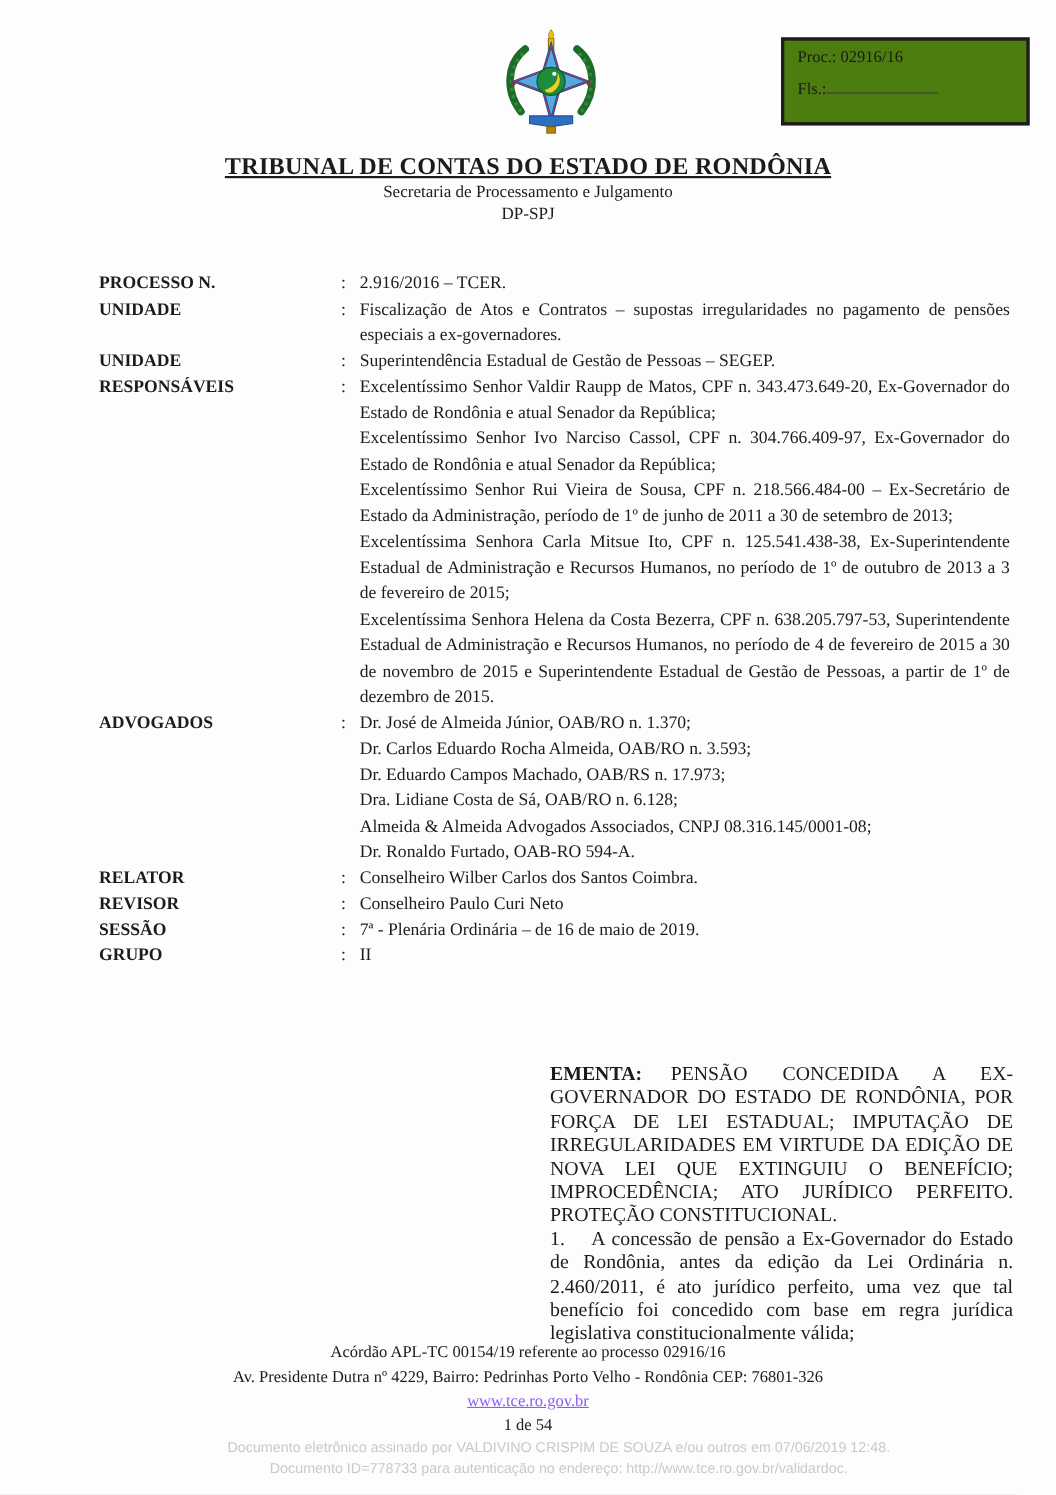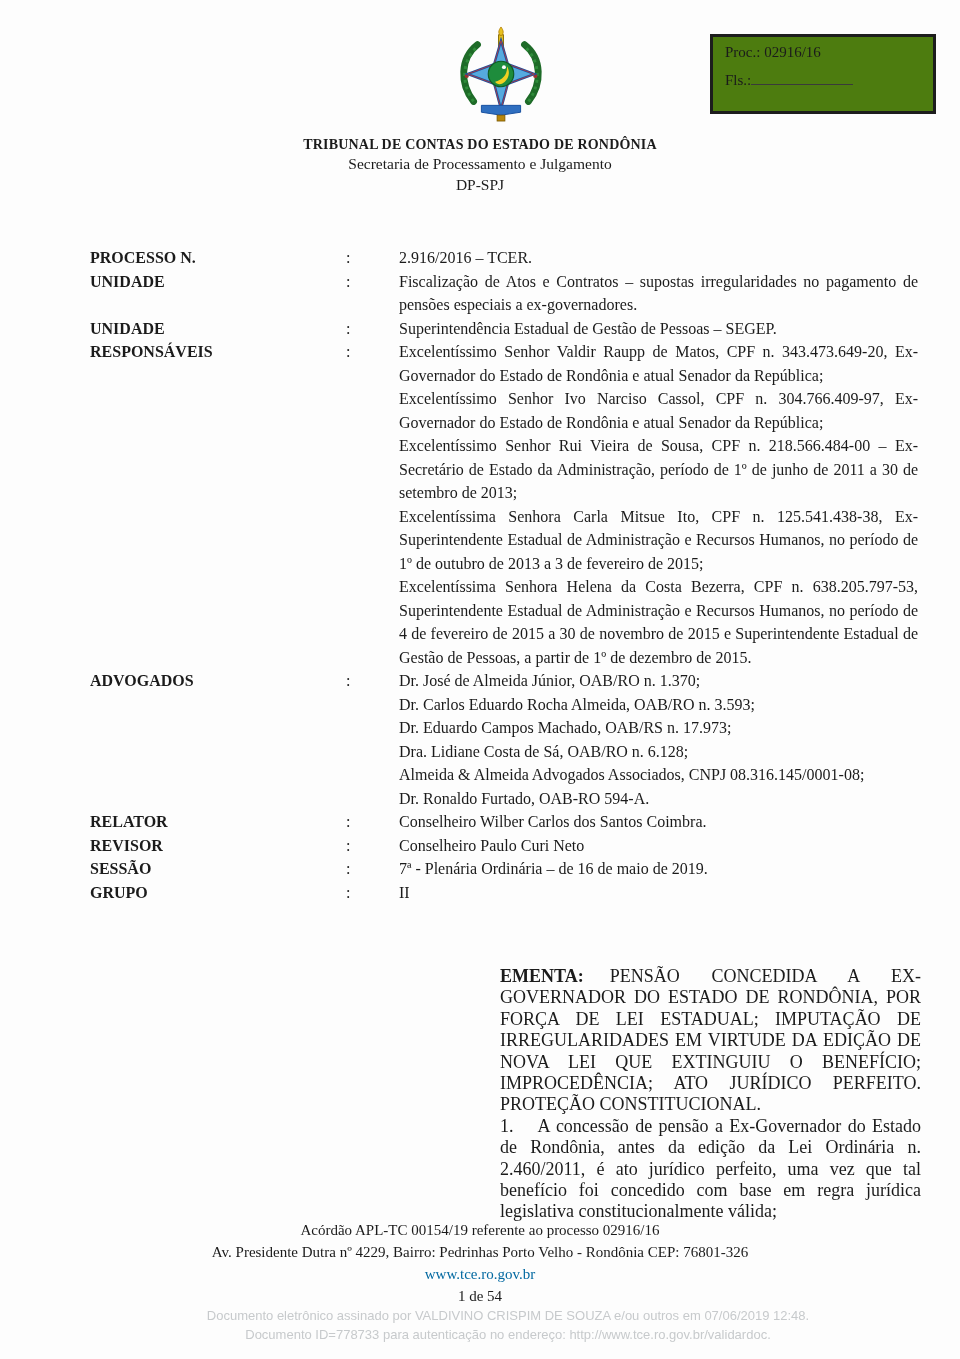--- a/index.html
+++ b/index.html
@@ -17,39 +17,39 @@
     border:3px solid #1d1d1d; padding:7px 12px; font-size:15px; background:#4d7c0f;
   }
   .proc-line { margin-bottom:10px; }
   .fls-underline { display:inline-block; width:102px; height:14px; border-bottom:1.5px solid #3a3a3a; }
 
   
   .logo { position:absolute; left:452px; top:24px; width:98px; height:100px; }
 
   
   .header { position:absolute; top:136px; left:0; width:100%; text-align:center; line-height:1.32; }
-  .title { font-size:14px; font-weight:bold; letter-spacing:.2px; }
+  .title { font-size:22px; font-weight:bold; letter-spacing:.2px;text-decoration:underline; }
   .subtitle, .dept { font-size:15.5px; }
 
   
   .fields { position:absolute; left:90px; top:246px; width:828px; font-size:16px; line-height:23.5px; }
-  .frow { display:flex;gap:36px; }
+  .frow { display:flex; }
   .flabel { width:220px; flex:none; font-weight:bold; }
   .fcolon { width:17px; flex:none; }
   .fvalue { flex:1; text-align:justify; }
   .fvalue p { margin:0; text-align:justify; }
 
   
   .ementa { position:absolute; left:500px; top:966px; width:421px; font-size:18px; line-height:21.4px; text-align:justify; }
   .ementa-heading { font-weight:bold; margin-right:26px; }
   .item-num { margin-right:24px; }
 
   
   .footer { position:absolute; top:1219px; left:0; width:100%; text-align:center; font-size:15px; line-height:22px; }
-  .footer a { color:#0369a1; cursor:pointer;text-align:center; }
+  .footer a { color:#8b5cf6; text-decoration:underline; cursor:pointer;text-align:center; }
 
   
   .watermark {
     position:absolute; top:1306px; left:0; width:100%; text-align:center;
     font-family:"Liberation Sans","DejaVu Sans",sans-serif;
     font-size:13px; line-height:19px; color:#c7cacc;margin-left:28px;
   }
 </style>
 </head>
 <body>

